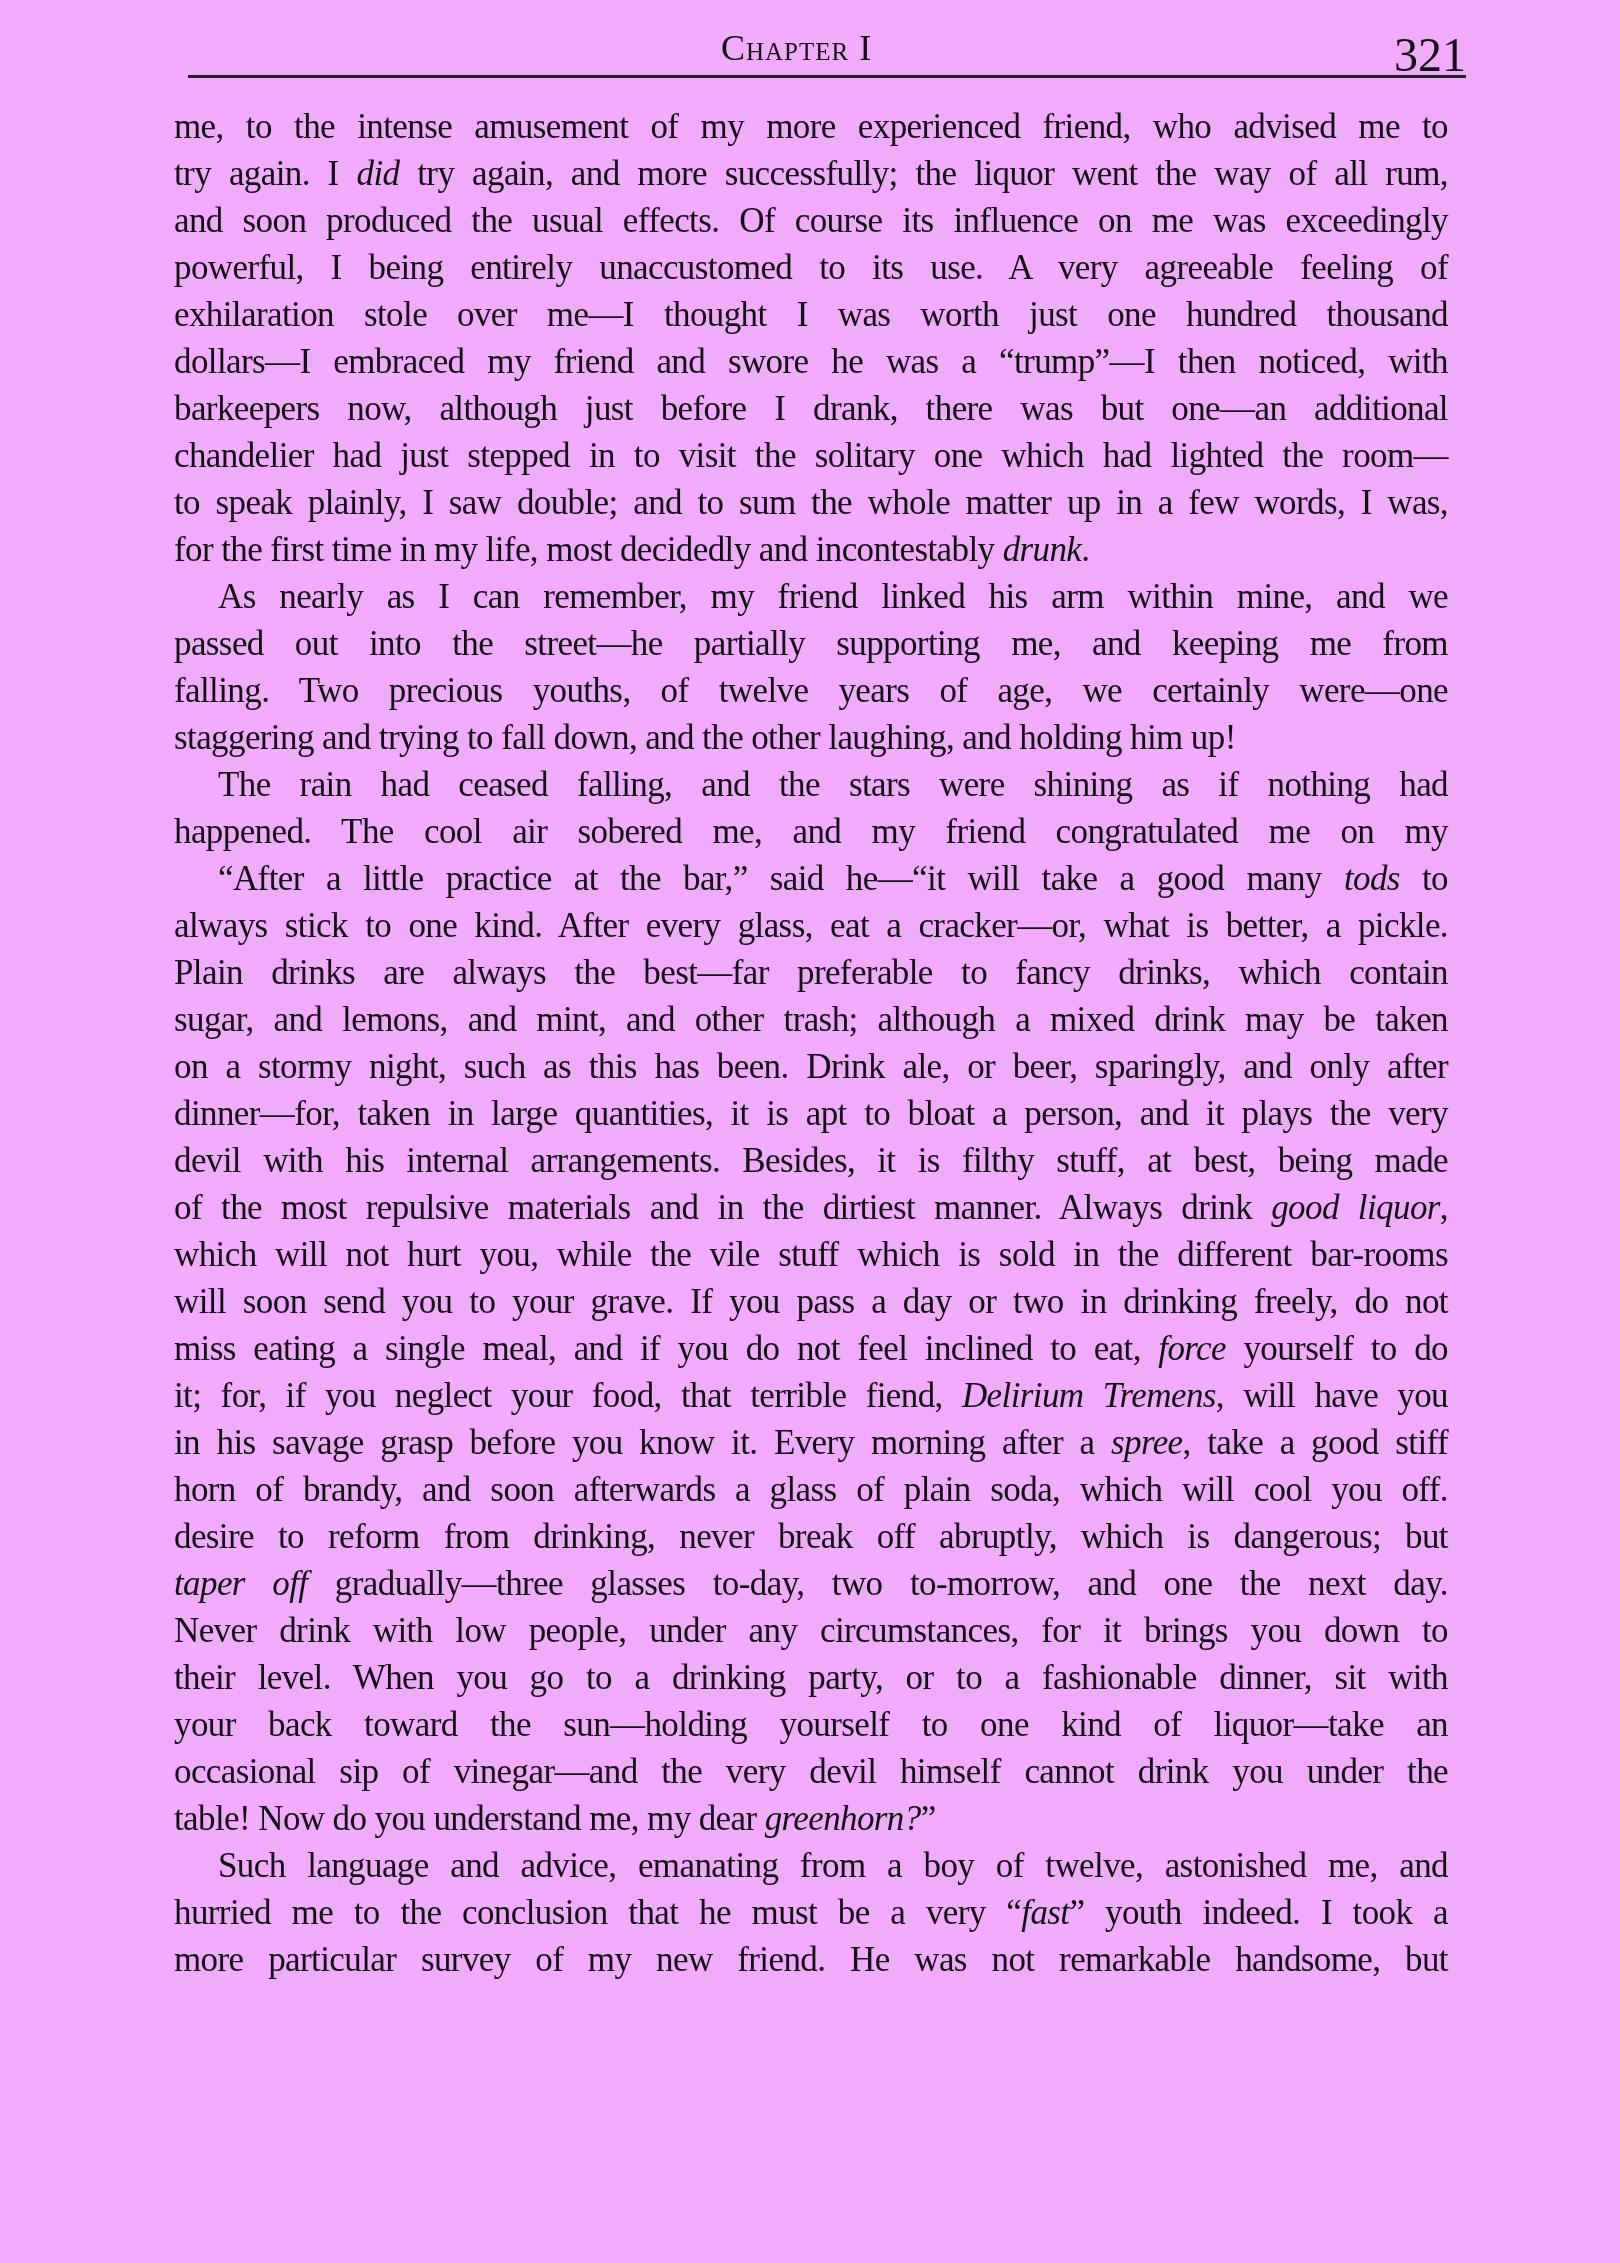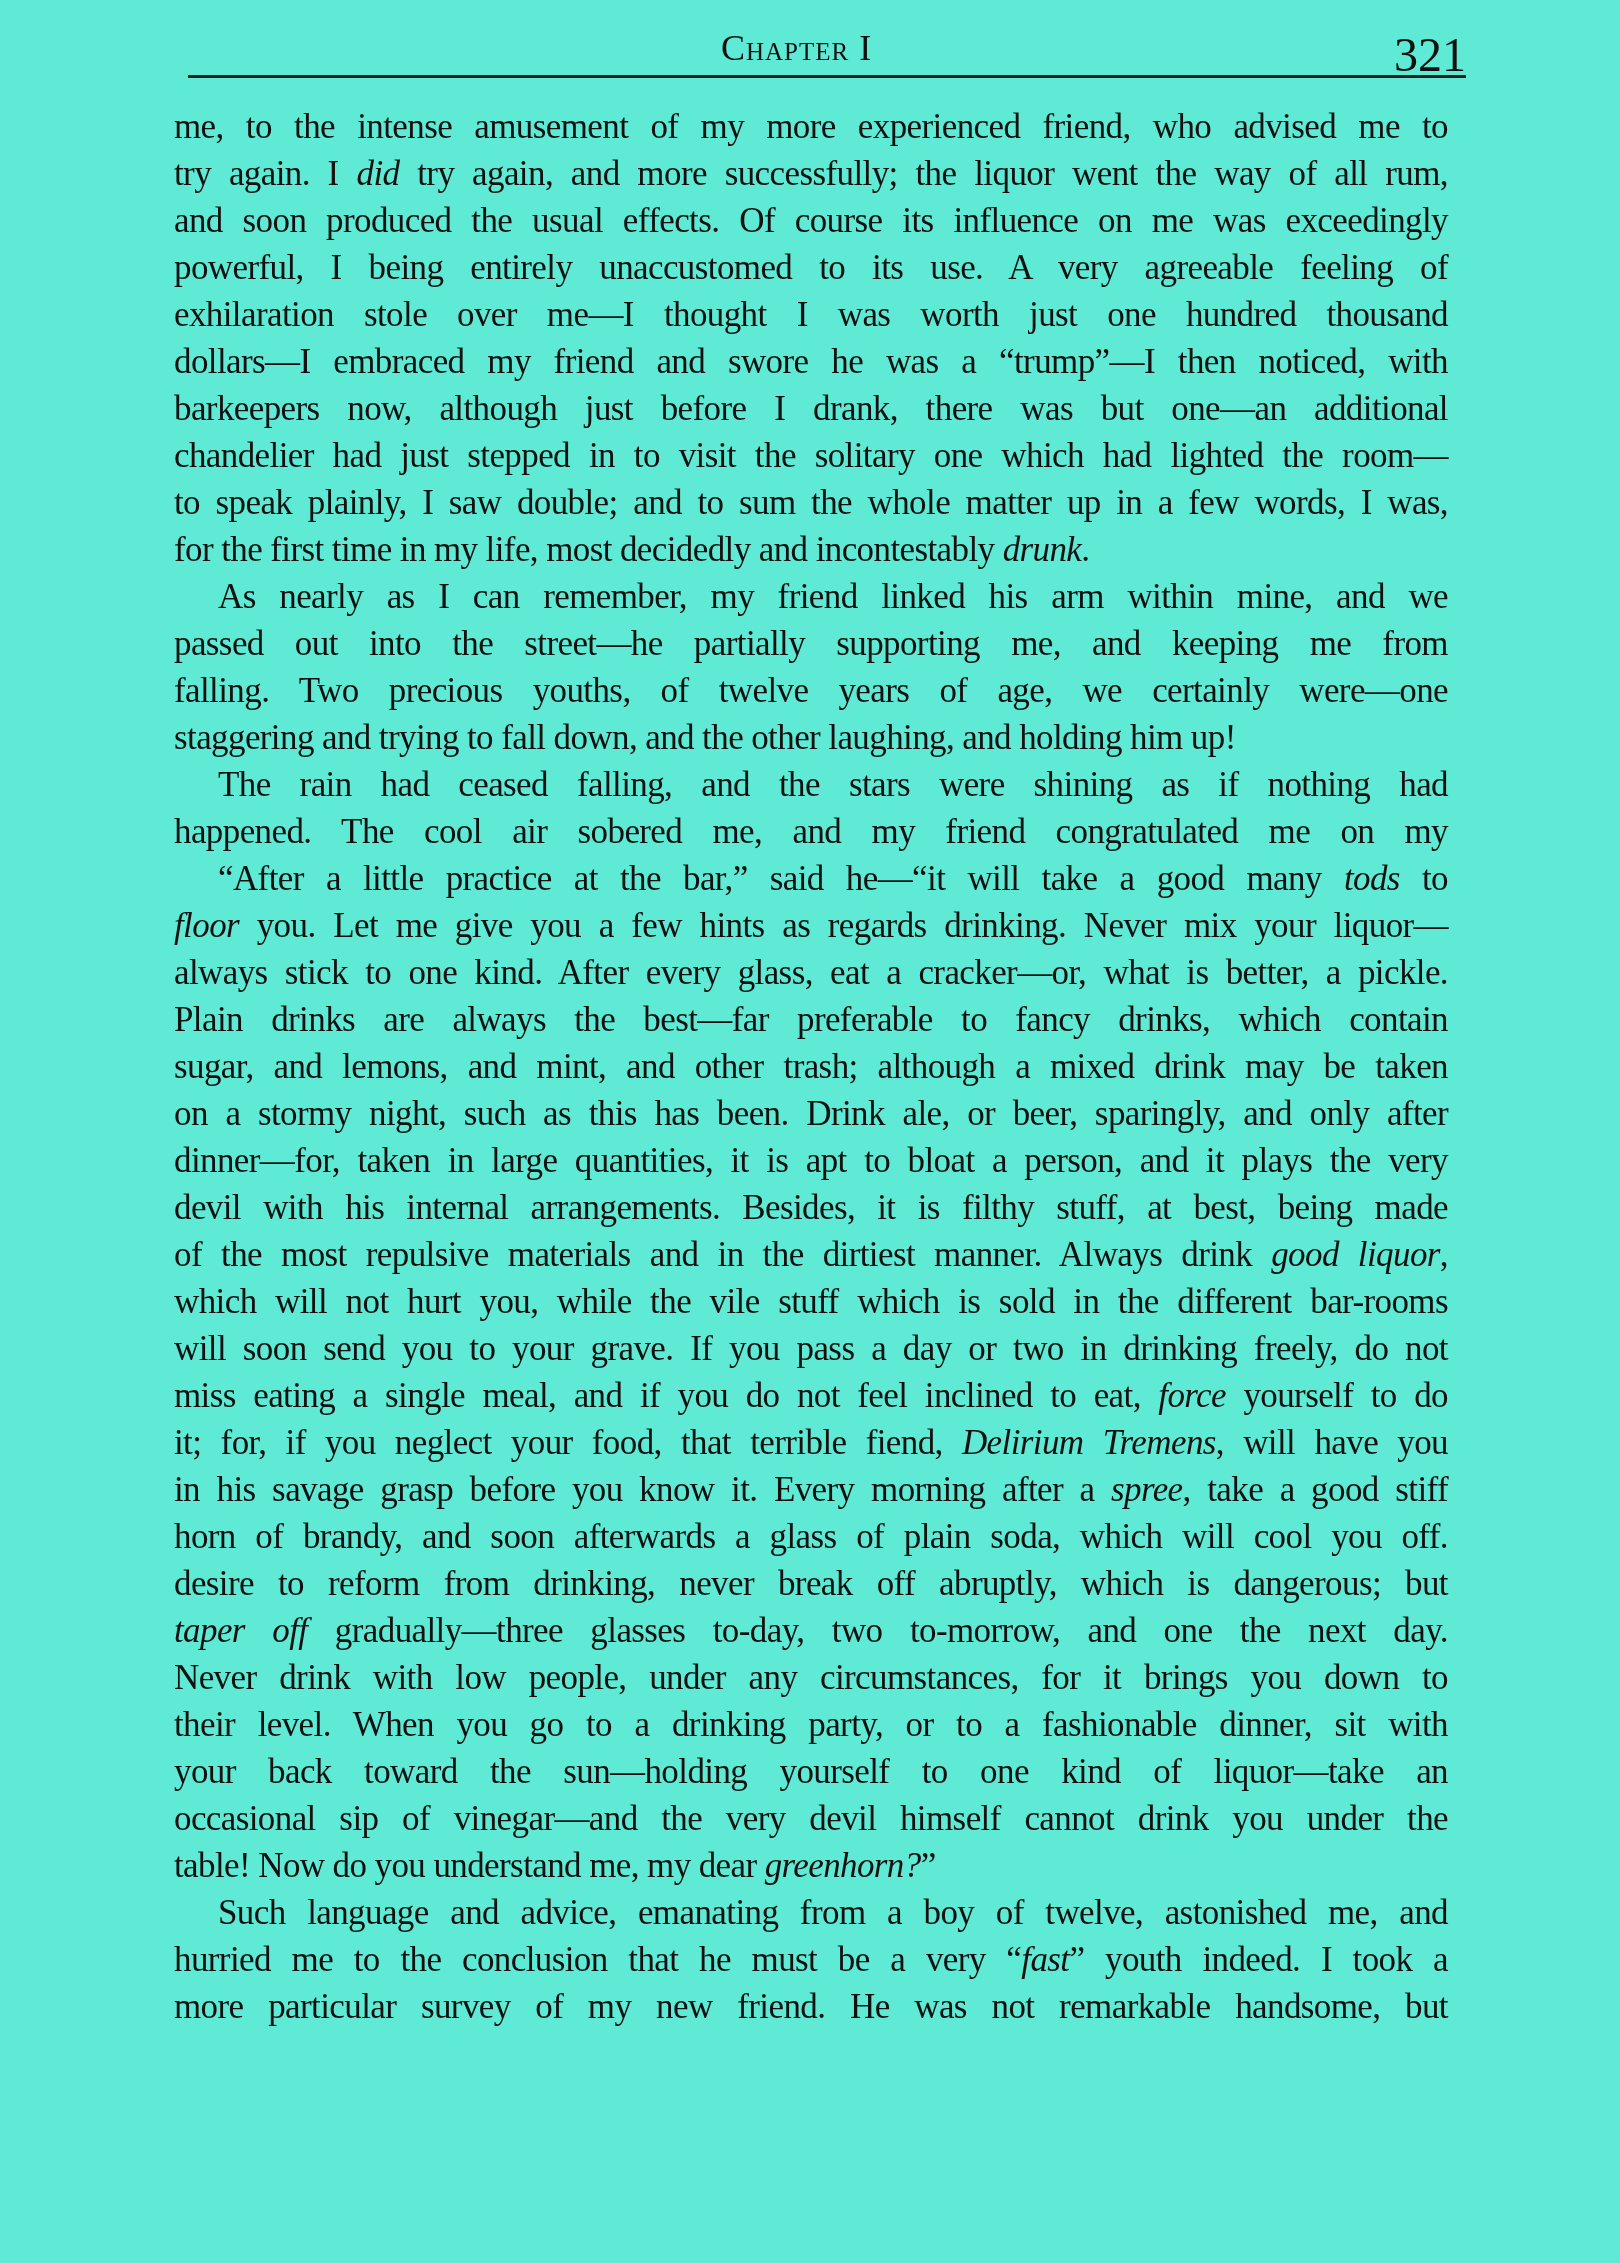--- a/index.html
+++ b/index.html
@@ -1,17 +1,17 @@
 <!DOCTYPE html>
 <html style="font-size:15px"><head>
 <meta charset="utf-8">
 <style>
   html, body { margin: 0; padding: 0; background: #ffffff; }
   body { width: 1621px; height: 2264px; position: relative; overflow: hidden; }
-  .page { position: absolute; left: 0; top: 0; width: 1621px; height: 2264px; background: #5eead4; color: #111; }
+  .page { position: absolute; left: 0; top: 0; width: 1621px; height: 2264px; background: #f0abfc; color: #111; }
   .header { position: absolute; left: 188px; top: 21px; width: 1278px; height: 48px; }
   .chapter-title {
     position: absolute; left: 533px; top: 5.7px;
     font-family: "Liberation Serif", "DejaVu Serif", serif;
     font-size: 36px; font-variant: small-caps; letter-spacing: 1px; color: #111;
   }
   .page-number {
     position: absolute; right: 0; top: 5.7px;
     font-family: Liberation Serif, serif;
     font-size: 48px; color: #111;
@@ -50,21 +50,20 @@
       <span class="line"><span>chandelier had just stepped in to visit the solitary one which had lighted the room—</span></span>
       <span class="line"><span>to speak plainly, I saw double; and to sum the whole matter up in a few words, I was,</span></span>
       <span class="line last"><span>for the first time in my life, most decidedly and incontestably </span><i>drunk</i><span>.</span></span>
       <span class="line indent"><span>As nearly as I can remember, my friend linked his arm within mine, and we</span></span>
       <span class="line"><span>passed out into the street—he partially supporting me, and keeping me from</span></span>
       <span class="line"><span>falling. Two precious youths, of twelve years of age, we certainly were—one</span></span>
       <span class="line last"><span>staggering and trying to fall down, and the other laughing, and holding him up!</span></span>
       <span class="line indent"><span>The rain had ceased falling, and the stars were shining as if nothing had</span></span>
       <span class="line"><span>happened. The cool air sobered me, and my friend congratulated me on my</span></span>
       <span class="line indent"><span>“After a little practice at the bar,” said he—“it will take a good many </span><i>tods</i><span> to</span></span>
-      <span class="line"><i>floor</i><span> you. Let me give you a few hints as regards drinking. Never mix your liquor—</span></span>
       <span class="line"><span>always stick to one kind. After every glass, eat a cracker—or, what is better, a pickle.</span></span>
       <span class="line"><span>Plain drinks are always the best—far preferable to fancy drinks, which contain</span></span>
       <span class="line"><span>sugar, and lemons, and mint, and other trash; although a mixed drink may be taken</span></span>
       <span class="line"><span>on a stormy night, such as this has been. Drink ale, or beer, sparingly, and only after</span></span>
       <span class="line"><span>dinner—for, taken in large quantities, it is apt to bloat a person, and it plays the very</span></span>
       <span class="line"><span>devil with his internal arrangements. Besides, it is filthy stuff, at best, being made</span></span>
       <span class="line"><span>of the most repulsive materials and in the dirtiest manner. Always drink </span><i>good liquor</i><span>,</span></span>
       <span class="line"><span>which will not hurt you, while the vile stuff which is sold in the different bar-rooms</span></span>
       <span class="line"><span>will soon send you to your grave. If you pass a day or two in drinking freely, do not</span></span>
       <span class="line"><span>miss eating a single meal, and if you do not feel inclined to eat, </span><i>force</i><span> yourself to do</span></span>

